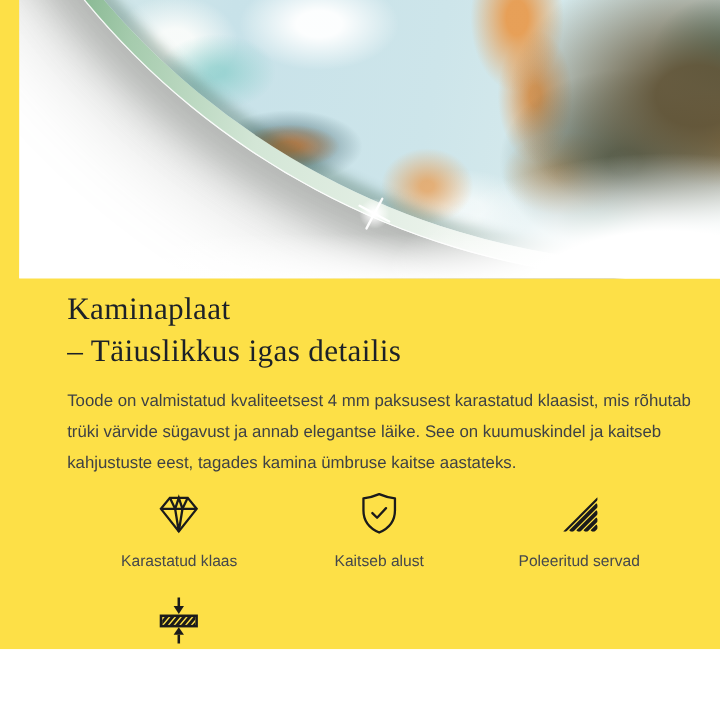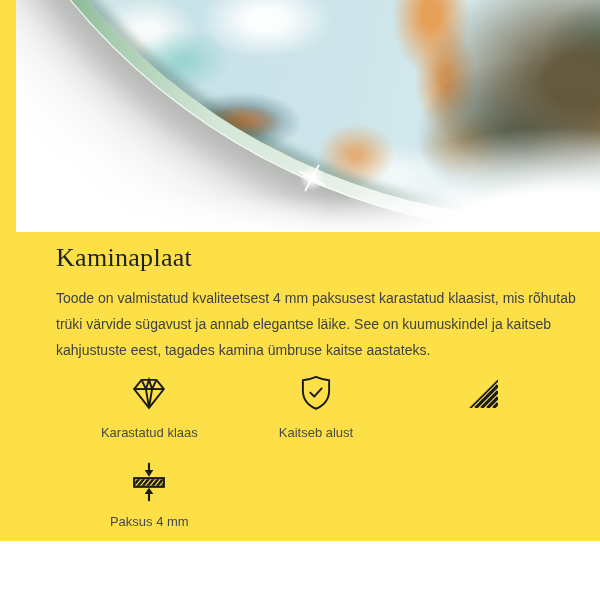--- a/index.html
+++ b/index.html
@@ -74,21 +74,21 @@
 
   <div class="hero">
     <div class="plate-edge"></div>
     <div class="plate-face"></div>
     <div class="sparkle"></div>
     <div class="hero-fade"></div>
   </div>
 
   <div class="content">
     <h1><span>Kaminaplaat</span><br>
-      </h1>
+      <span>– Täiuslikkus igas detailis</span></h1>
     <p class="intro">Toode on valmistatud kvaliteetsest 4 mm paksusest karastatud klaasist, mis rõhutab trüki värvide sügavust ja annab elegantse läike. See on kuumuskindel ja kaitseb kahjustuste eest, tagades kamina ümbruse kaitse aastateks.</p>
 
     <div class="features">
 
 
 
       <div class="feature">
         <div class="icon-box">
           <svg width="42" height="42" viewBox="0 0 48 48">
             <path class="ic" d="M15.5 9 L32.5 9 L41 19.5 L24 41 L7 19.5 Z" stroke-linejoin="miter"></path>
@@ -115,20 +115,21 @@
             <defs>
                 <clipPath id="triclip">
                   <path d="M6.5 43 L43 6.5 L43 43 Z"></path>
                 </clipPath>
               </defs>
             <g clip-path="url(#triclip)">
               <path d="M7 43 L43 7 M14.5 43 L43 14.5 M22 43 L43 22 M29.5 43 L43 29.5 M37 43 L43 37" stroke="#1b1b1b" stroke-width="4" fill="none"></path>
             </g>
           </svg>
         </div>
+        <div class="feature-label">Poleeritud servad</div>
       </div>
 
       <div class="feature">
         <div class="icon-box">
           <svg width="46" height="46" viewBox="0 0 48 48">
             <defs>
                 <clipPath id="barclip">
                   <rect x="9.6" y="21.1" width="28.8" height="6.8"></rect>
                 </clipPath>
               </defs>

